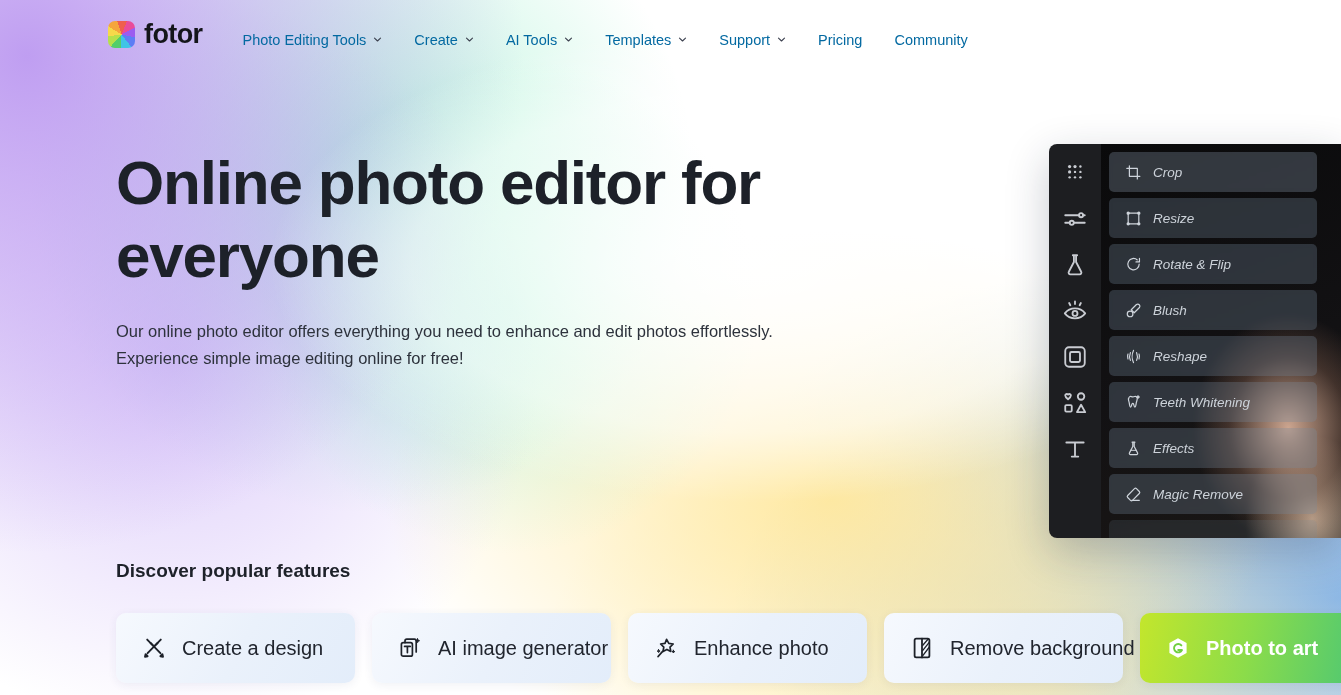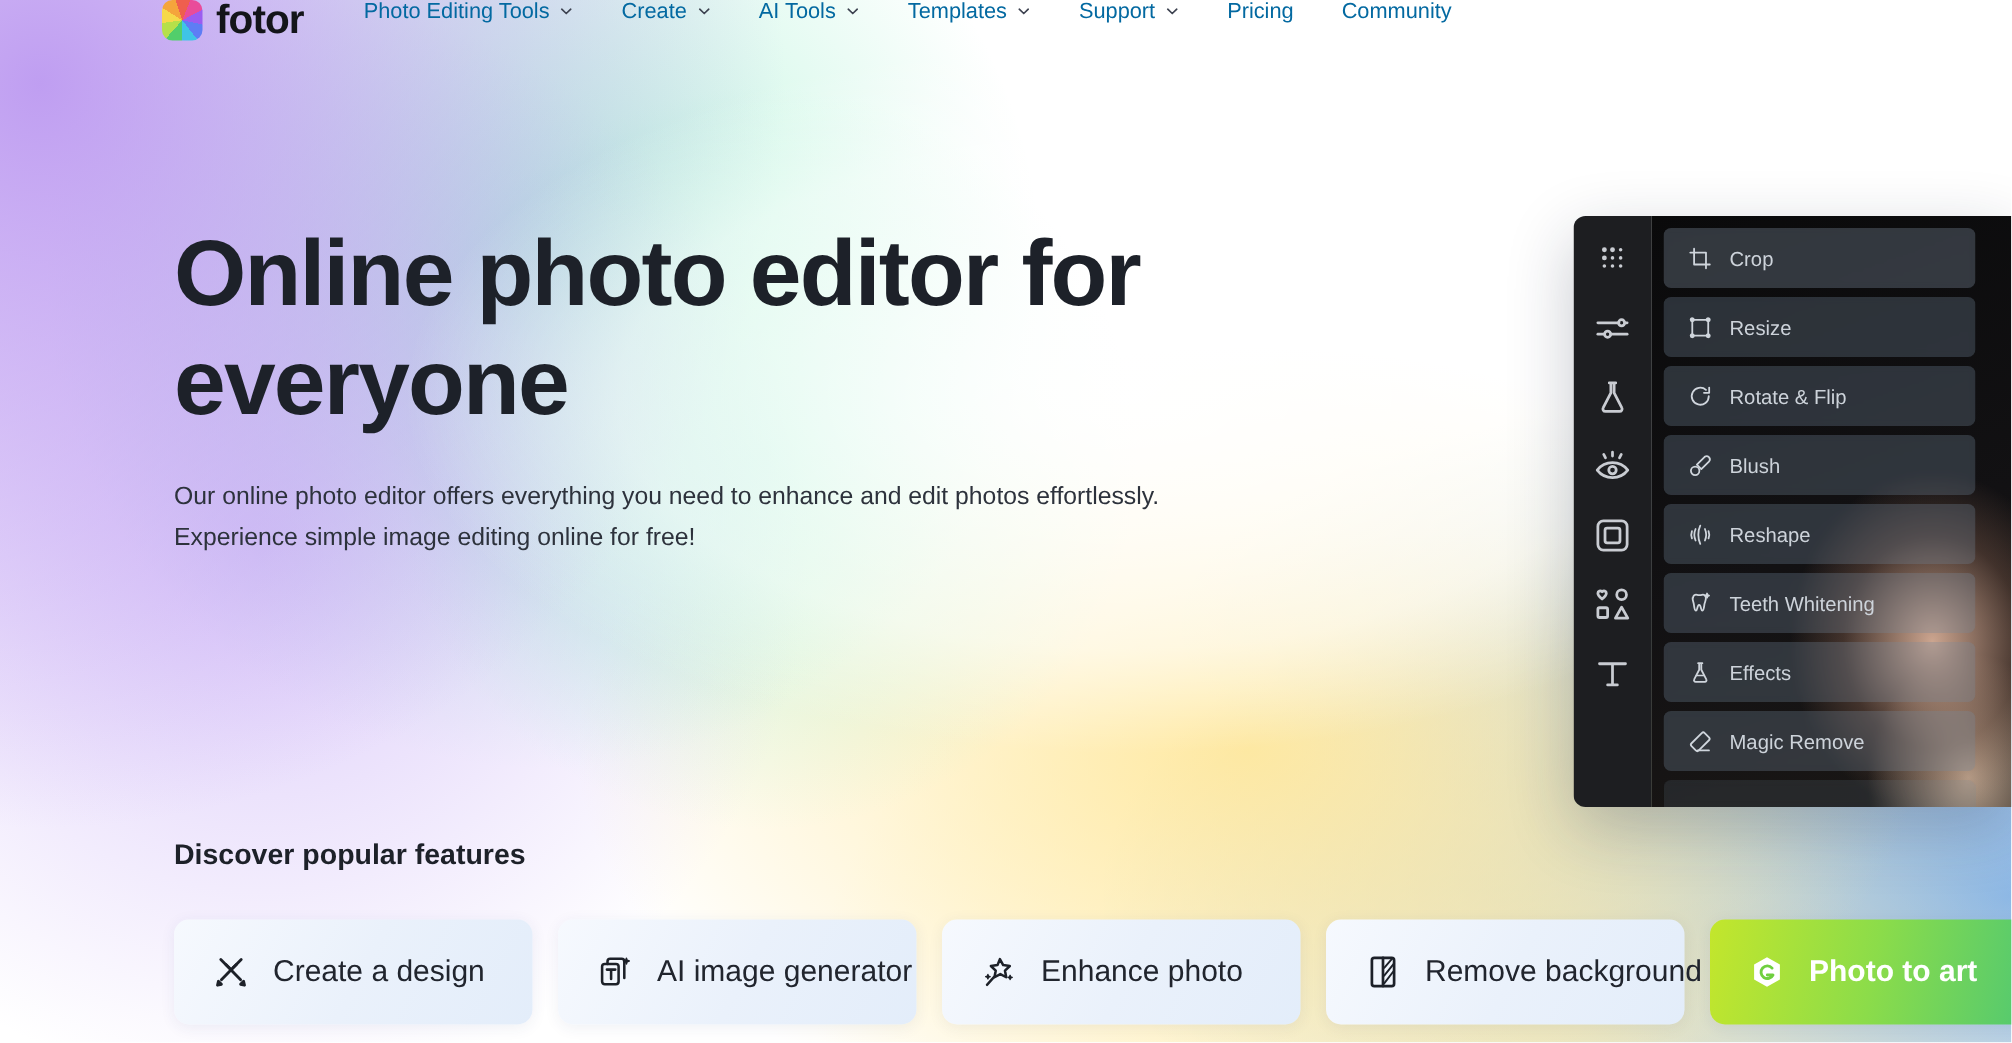--- a/index.html
+++ b/index.html
@@ -34,21 +34,21 @@
       #ffffff;
   }
   .bg-white-core {
     background: radial-gradient(ellipse 46% 44% at 56% 38%, rgba(255,255,255,0.97) 0%, rgba(255,255,255,0.55) 55%, rgba(255,255,255,0) 78%);
   }
 
   
   .header {
     position: absolute; top: 0; left: 0;
     width: 1341px; height: 48px;
-    display: flex; align-items: flex-start;
+    display: flex; align-items: flex-end;
     z-index: 20;
   }
   .logo-wrap {
     display: flex; align-items: center; gap: 9px;
     margin-left: 108px;
   }
   .logo-mark {
     width: 27px; height: 27px; border-radius: 7px;
     position: relative; overflow: hidden;
     background: conic-gradient(from -98deg,
@@ -100,20 +100,21 @@
   }
 
   
   .editor {
     position: absolute; left: 1049px; top: 144px;
     width: 292px; height: 394px;
     border-radius: 8px 0 0 8px;
     overflow: hidden; z-index: 12;
     display: flex;
     box-shadow: 0 14px 44px rgba(25,32,60,0.24);
+    font-style: italic;
   }
   .editor-rail {
     width: 52px; flex: 0 0 52px; height: 100%;
     background: #1d1e21;
     display: flex; flex-direction: column; align-items: center;
     padding-top: 16px; gap: 20px;
   }
   .rail-icon {
     width: 26px; height: 26px;
     display: flex; align-items: center; justify-content: center;

